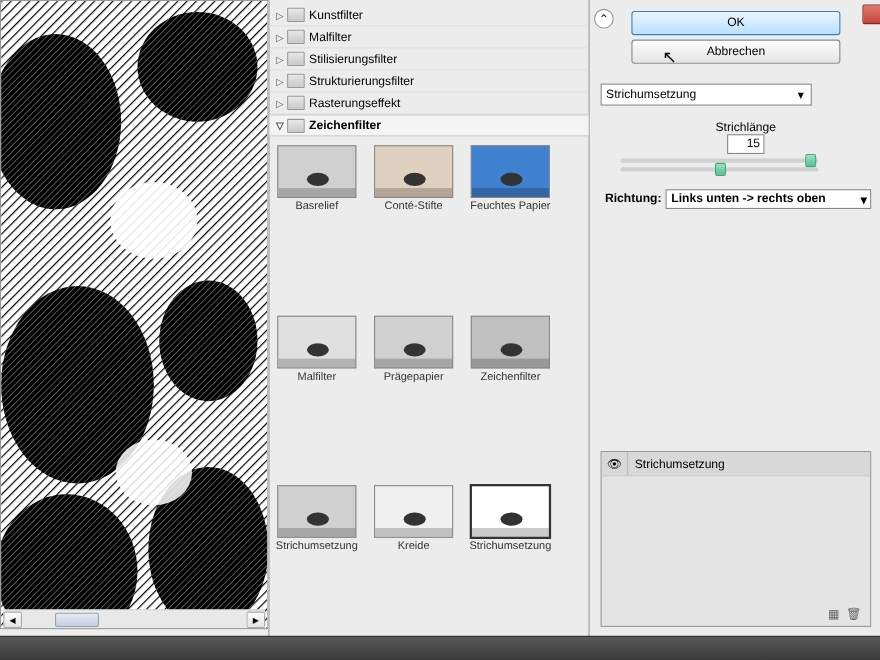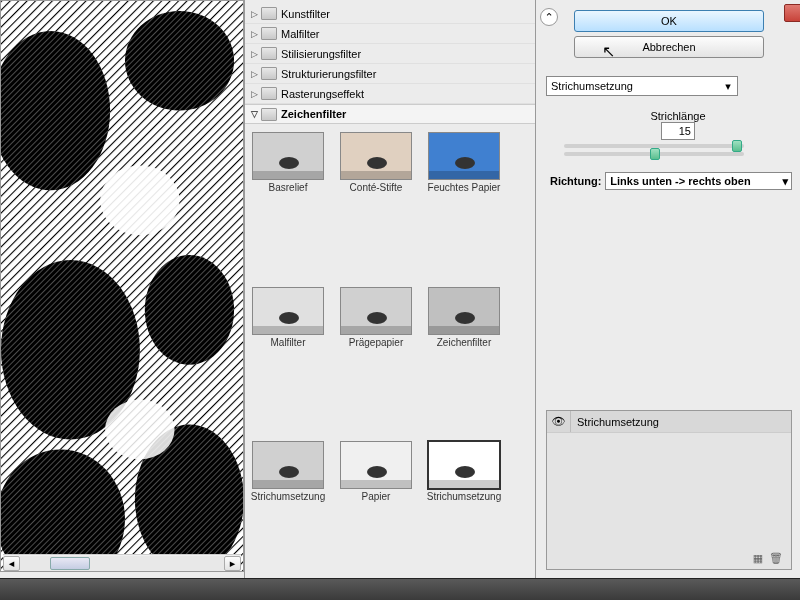--- a/index.html
+++ b/index.html
@@ -166,21 +166,21 @@
               <ellipse cx="36" cy="30" rx="10" ry="6" fill="#333"></ellipse>
               <rect x="0" y="38" width="72" height="10" fill="rgba(0,0,0,.2)"></rect>
             </svg></div>
           <div class="lbl">Strichumsetzung</div>
         </div>
         <div class="thumb">
           <div class="box" style="background:#f0f0f0"><svg width="72" height="48">
               <ellipse cx="36" cy="30" rx="10" ry="6" fill="#333"></ellipse>
               <rect x="0" y="38" width="72" height="10" fill="rgba(0,0,0,.2)"></rect>
             </svg></div>
-          <div class="lbl">Papier</div>
+          <div class="lbl">Kreide</div>
         </div>
         <div class="thumb sel">
           <div class="box" style="background:#ffffff"><svg width="72" height="48">
               <ellipse cx="36" cy="30" rx="10" ry="6" fill="#333"></ellipse>
               <rect x="0" y="38" width="72" height="10" fill="rgba(0,0,0,.2)"></rect>
             </svg></div>
           <div class="lbl">Strichumsetzung</div>
         </div>
       </div>
   </div>

